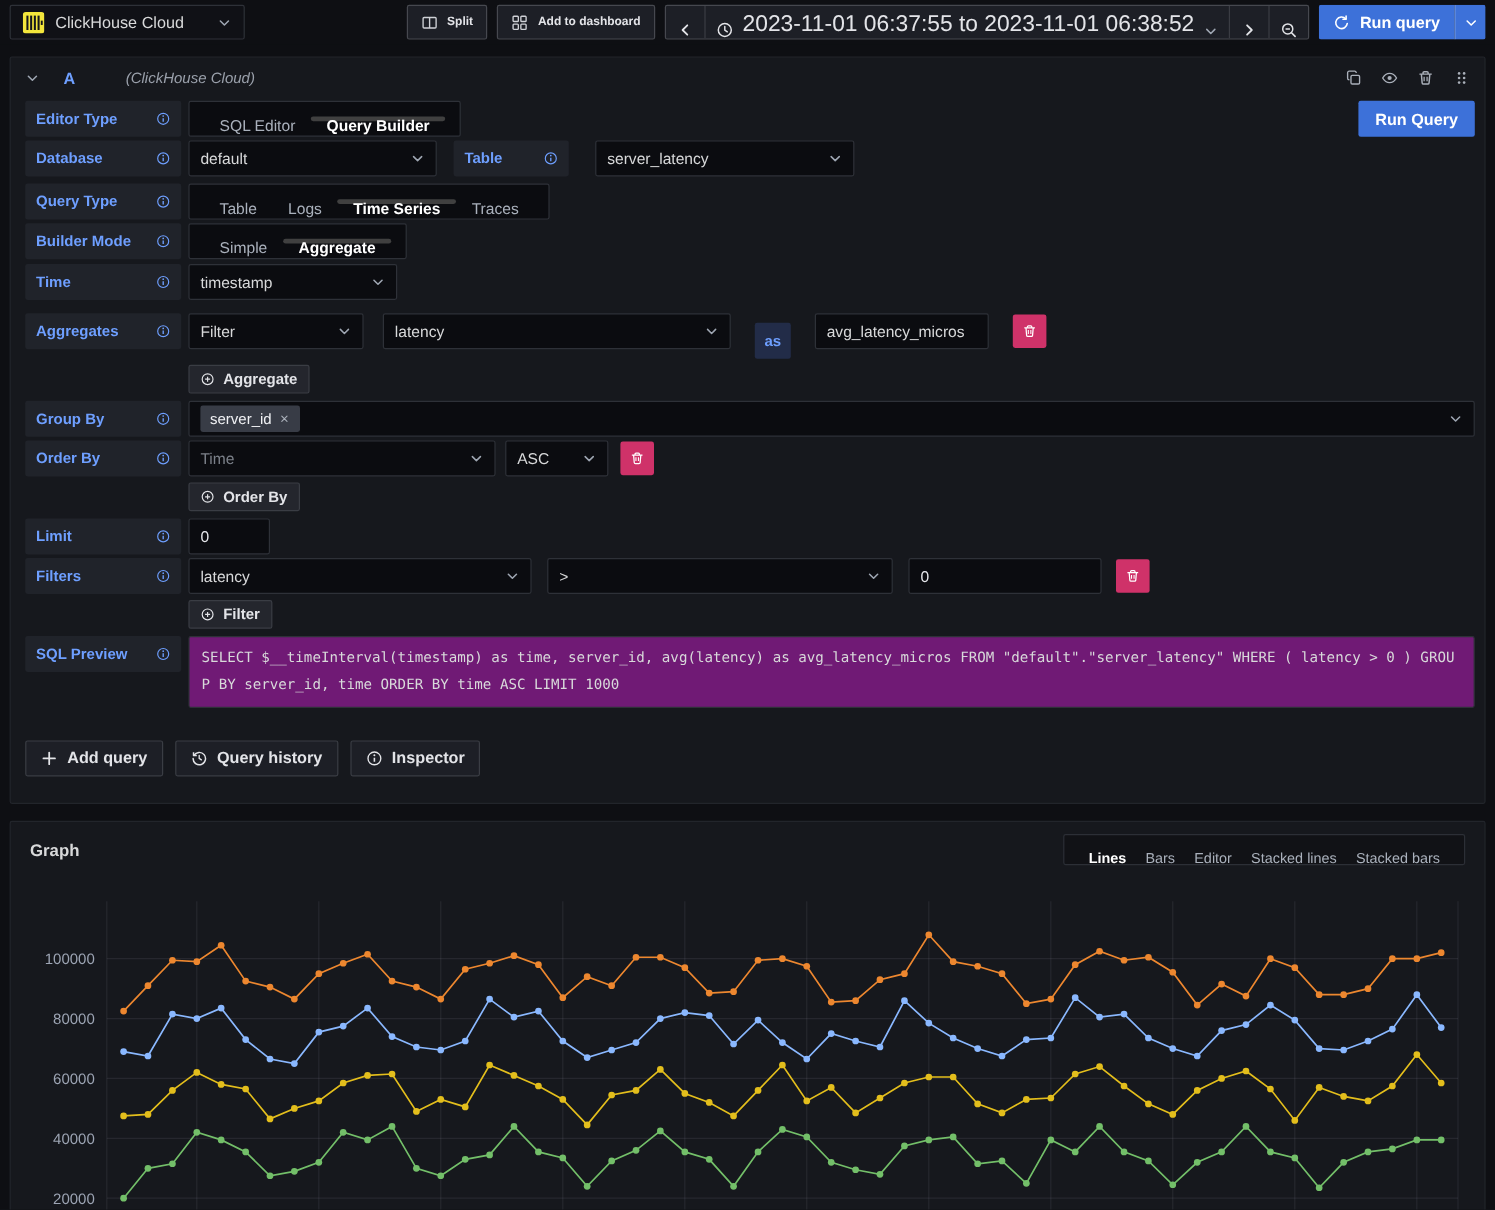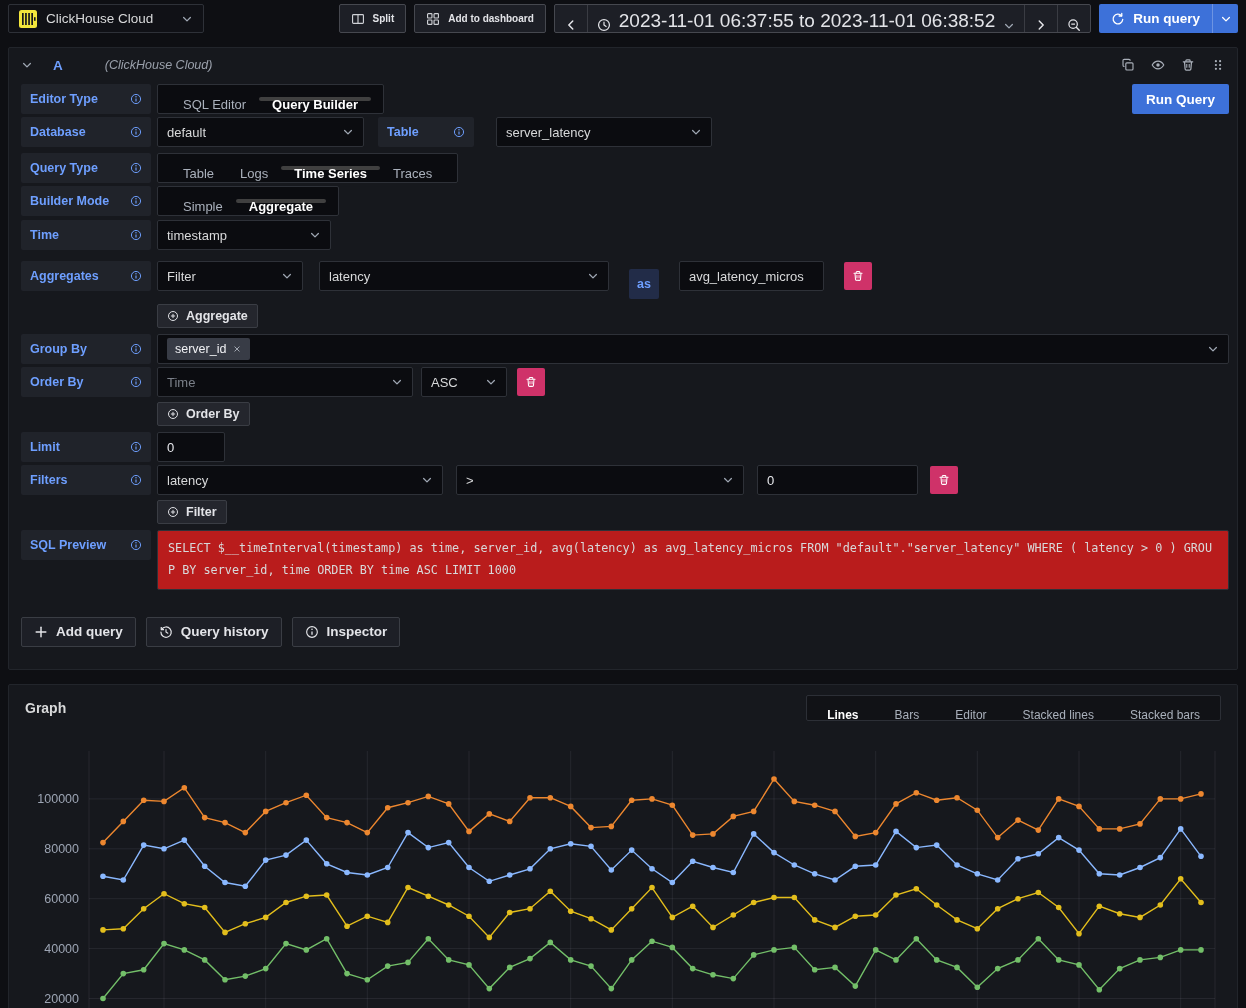--- a/index.html
+++ b/index.html
@@ -98,37 +98,37 @@
     display:inline-flex; align-items:center; gap:7px; height:24px; padding:0 9px;
     background:#24262d; border:1px solid #3a3d44; border-radius:2px; color:#e3e4e8;
     font-size:12.5px; font-weight:700; cursor:pointer;
   }
   .add-row { margin:5px 0 6px 0; }
   .indent { margin-left:136px; }
   .chip { display:inline-flex; align-items:center; gap:6px; height:22px; padding:0 8px; background:#383c46; border-radius:2px; color:#f0f1f4; font-size:12.5px; }
   .chip svg { color:#aab0ba; cursor:pointer; }
 
   .sql-preview {
-    flex:1; min-height:56px; background:#b91c1c; border:1px solid #2e3138; border-radius:2px;
+    flex:1; min-height:56px; background:#701a75; border:1px solid #2e3138; border-radius:2px;
     padding:7px 10px; font-family:"DejaVu Sans Mono", monospace; font-size:11.8px; line-height:1.85;
     color:#d8d9da; white-space:pre-wrap; word-break:break-all;
   }
 
   .query-footer { display:flex; gap:10px; padding:24px 0 12px 0; }
   .qf-btn {
     display:inline-flex; align-items:center; gap:8px; height:30px; padding:0 12px;
     background:#1d1f26; border:1px solid #3a3d44; border-radius:2px; color:#e3e4e8;
     font-size:13.5px; font-weight:600; cursor:pointer;
   }
 
   
   .graph-panel { margin-top:14px; height:374px; padding:10px 16px 4px 16px; }
   .graph-header { display:flex; align-items:center; margin-bottom:14px; }
   .graph-title { font-size:14px; font-weight:600; color:#d8d9da; }
-  .graph-header .radio-group { margin-left:auto; background:#111216; border-color:#2c2f36;gap:20px; }
+  .graph-header .radio-group { margin-left:auto; background:#111216; border-color:#2c2f36; }
   #chart { display:block; }
   .grid, .gridv { stroke:rgba(204,204,220,0.09); stroke-width:1; }
   .tick { fill:#9da5b4; font-size:12.5px; font-family:"Liberation Sans",sans-serif; }
 </style>
 </head>
 <body>
 
 <svg width="0" height="0" style="position:absolute">
   <defs>
     <symbol id="i-chev-down" viewBox="0 0 16 16">

